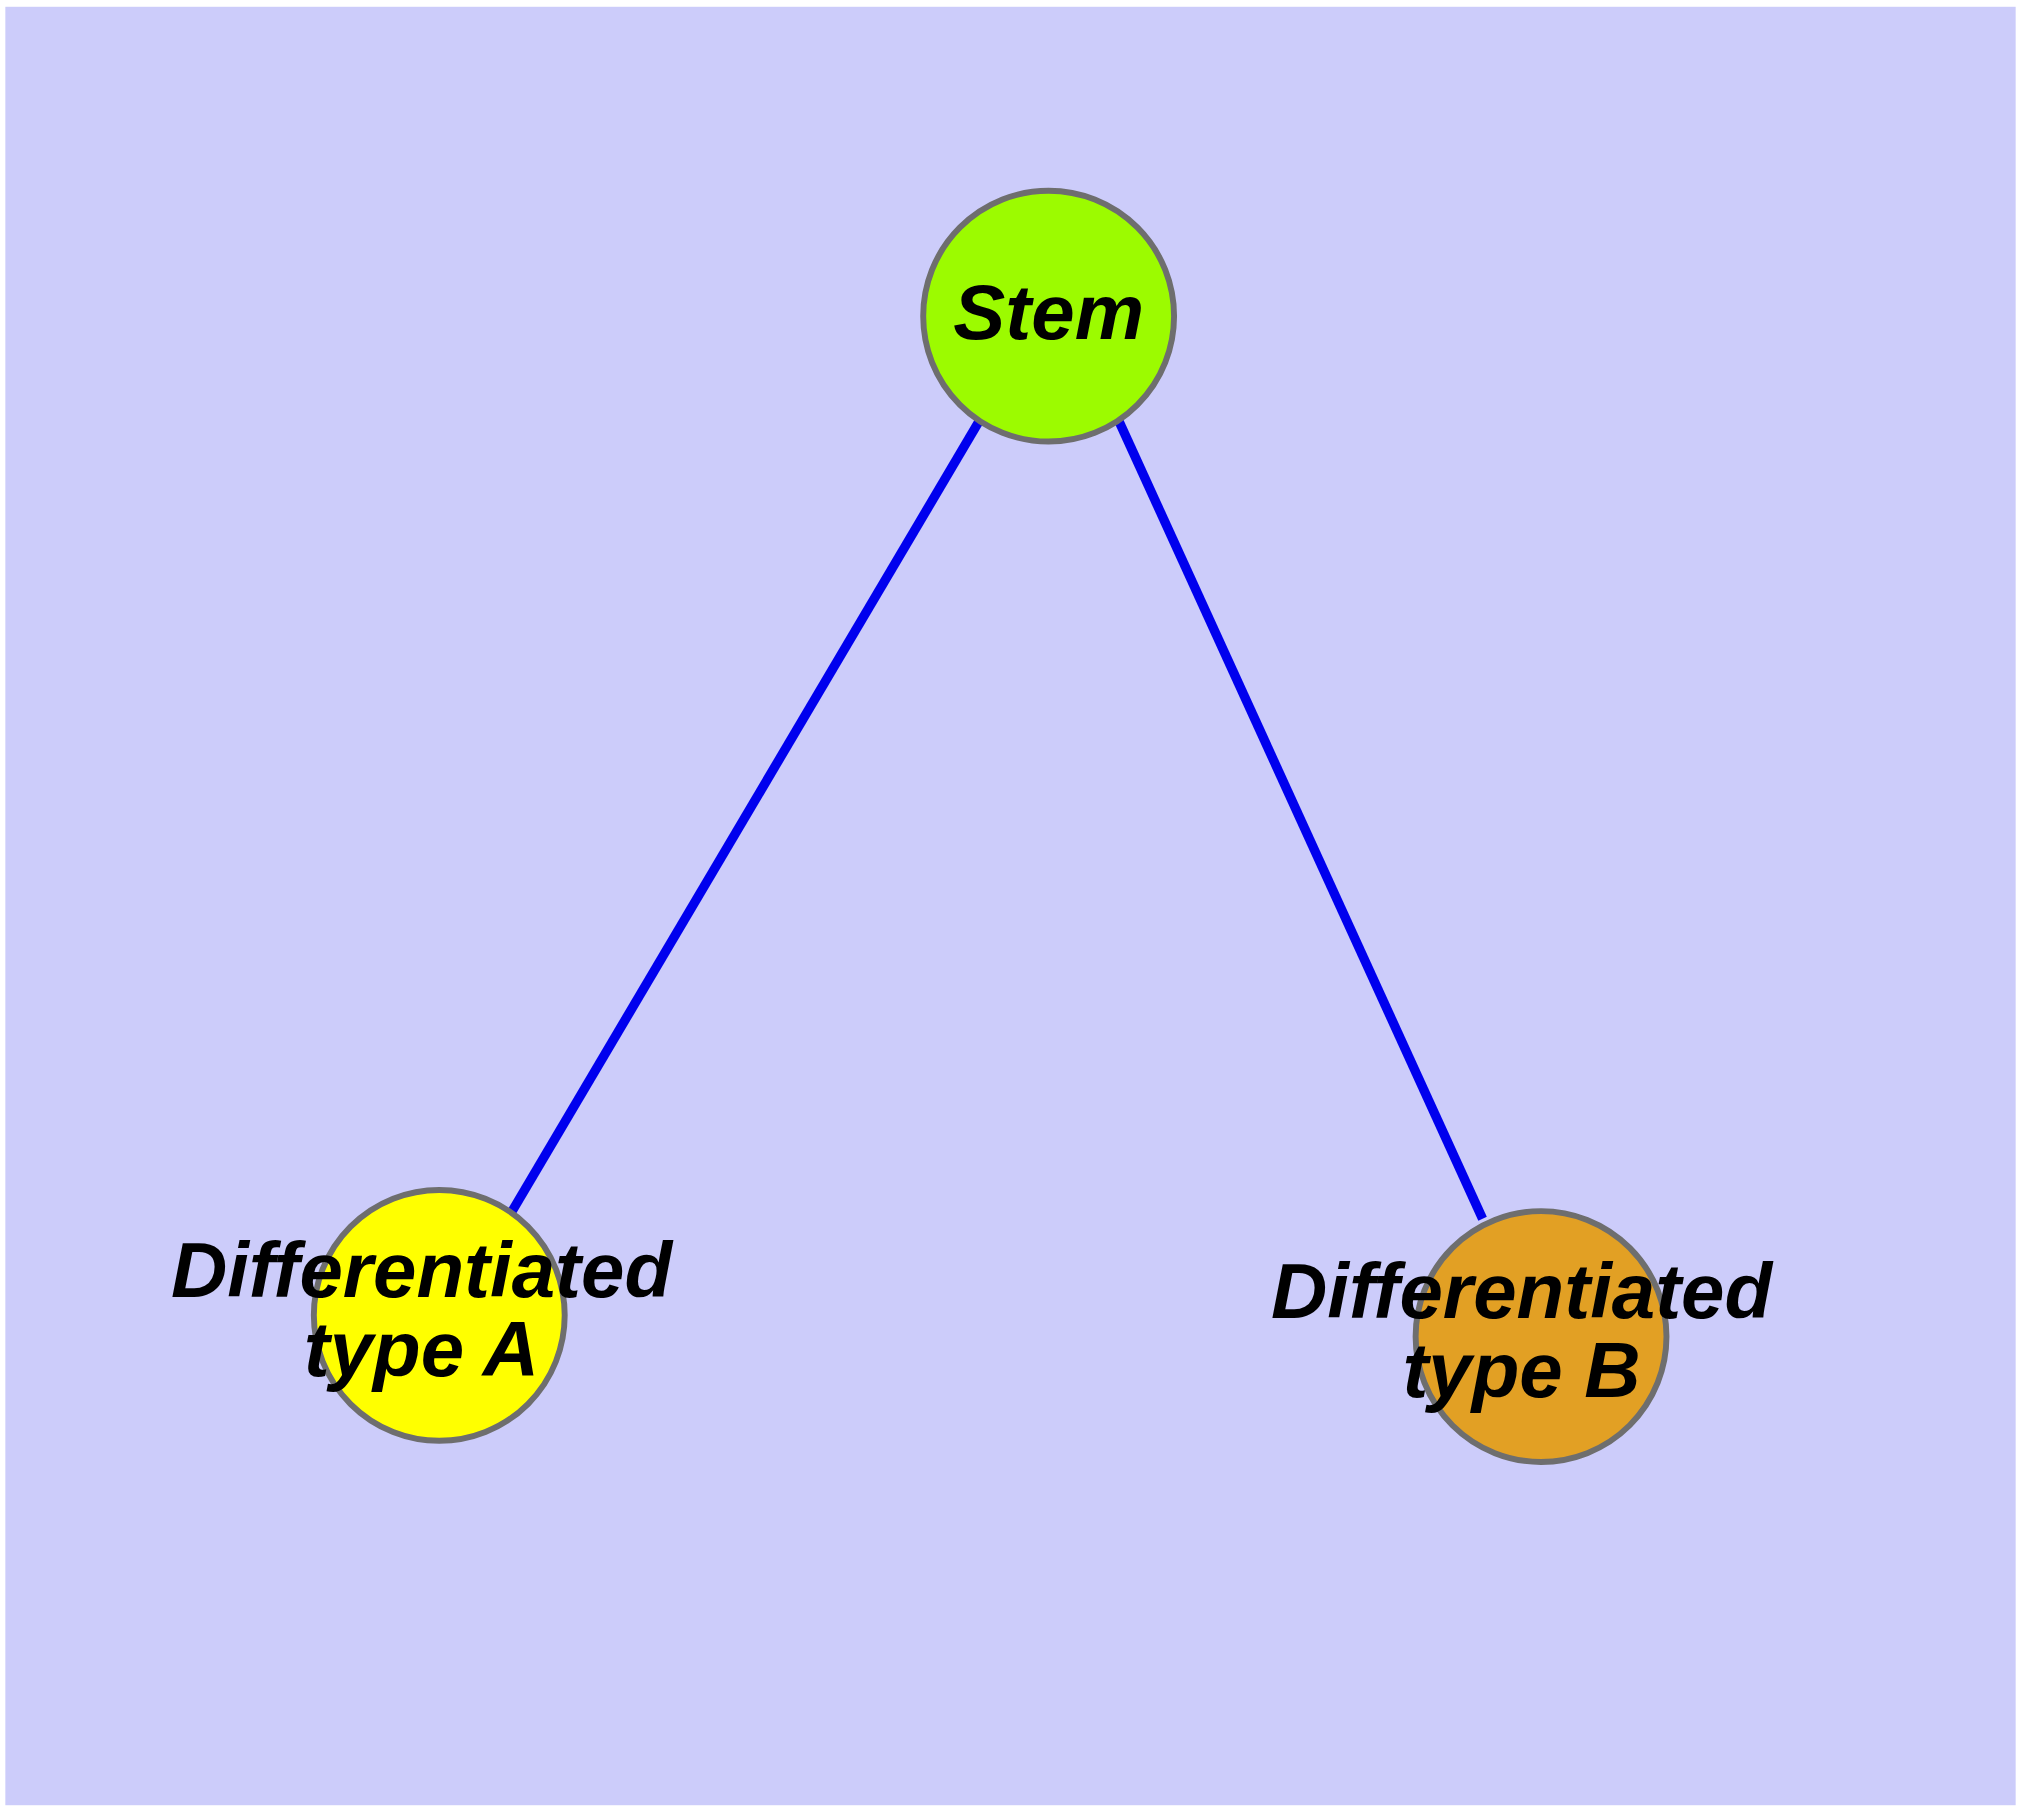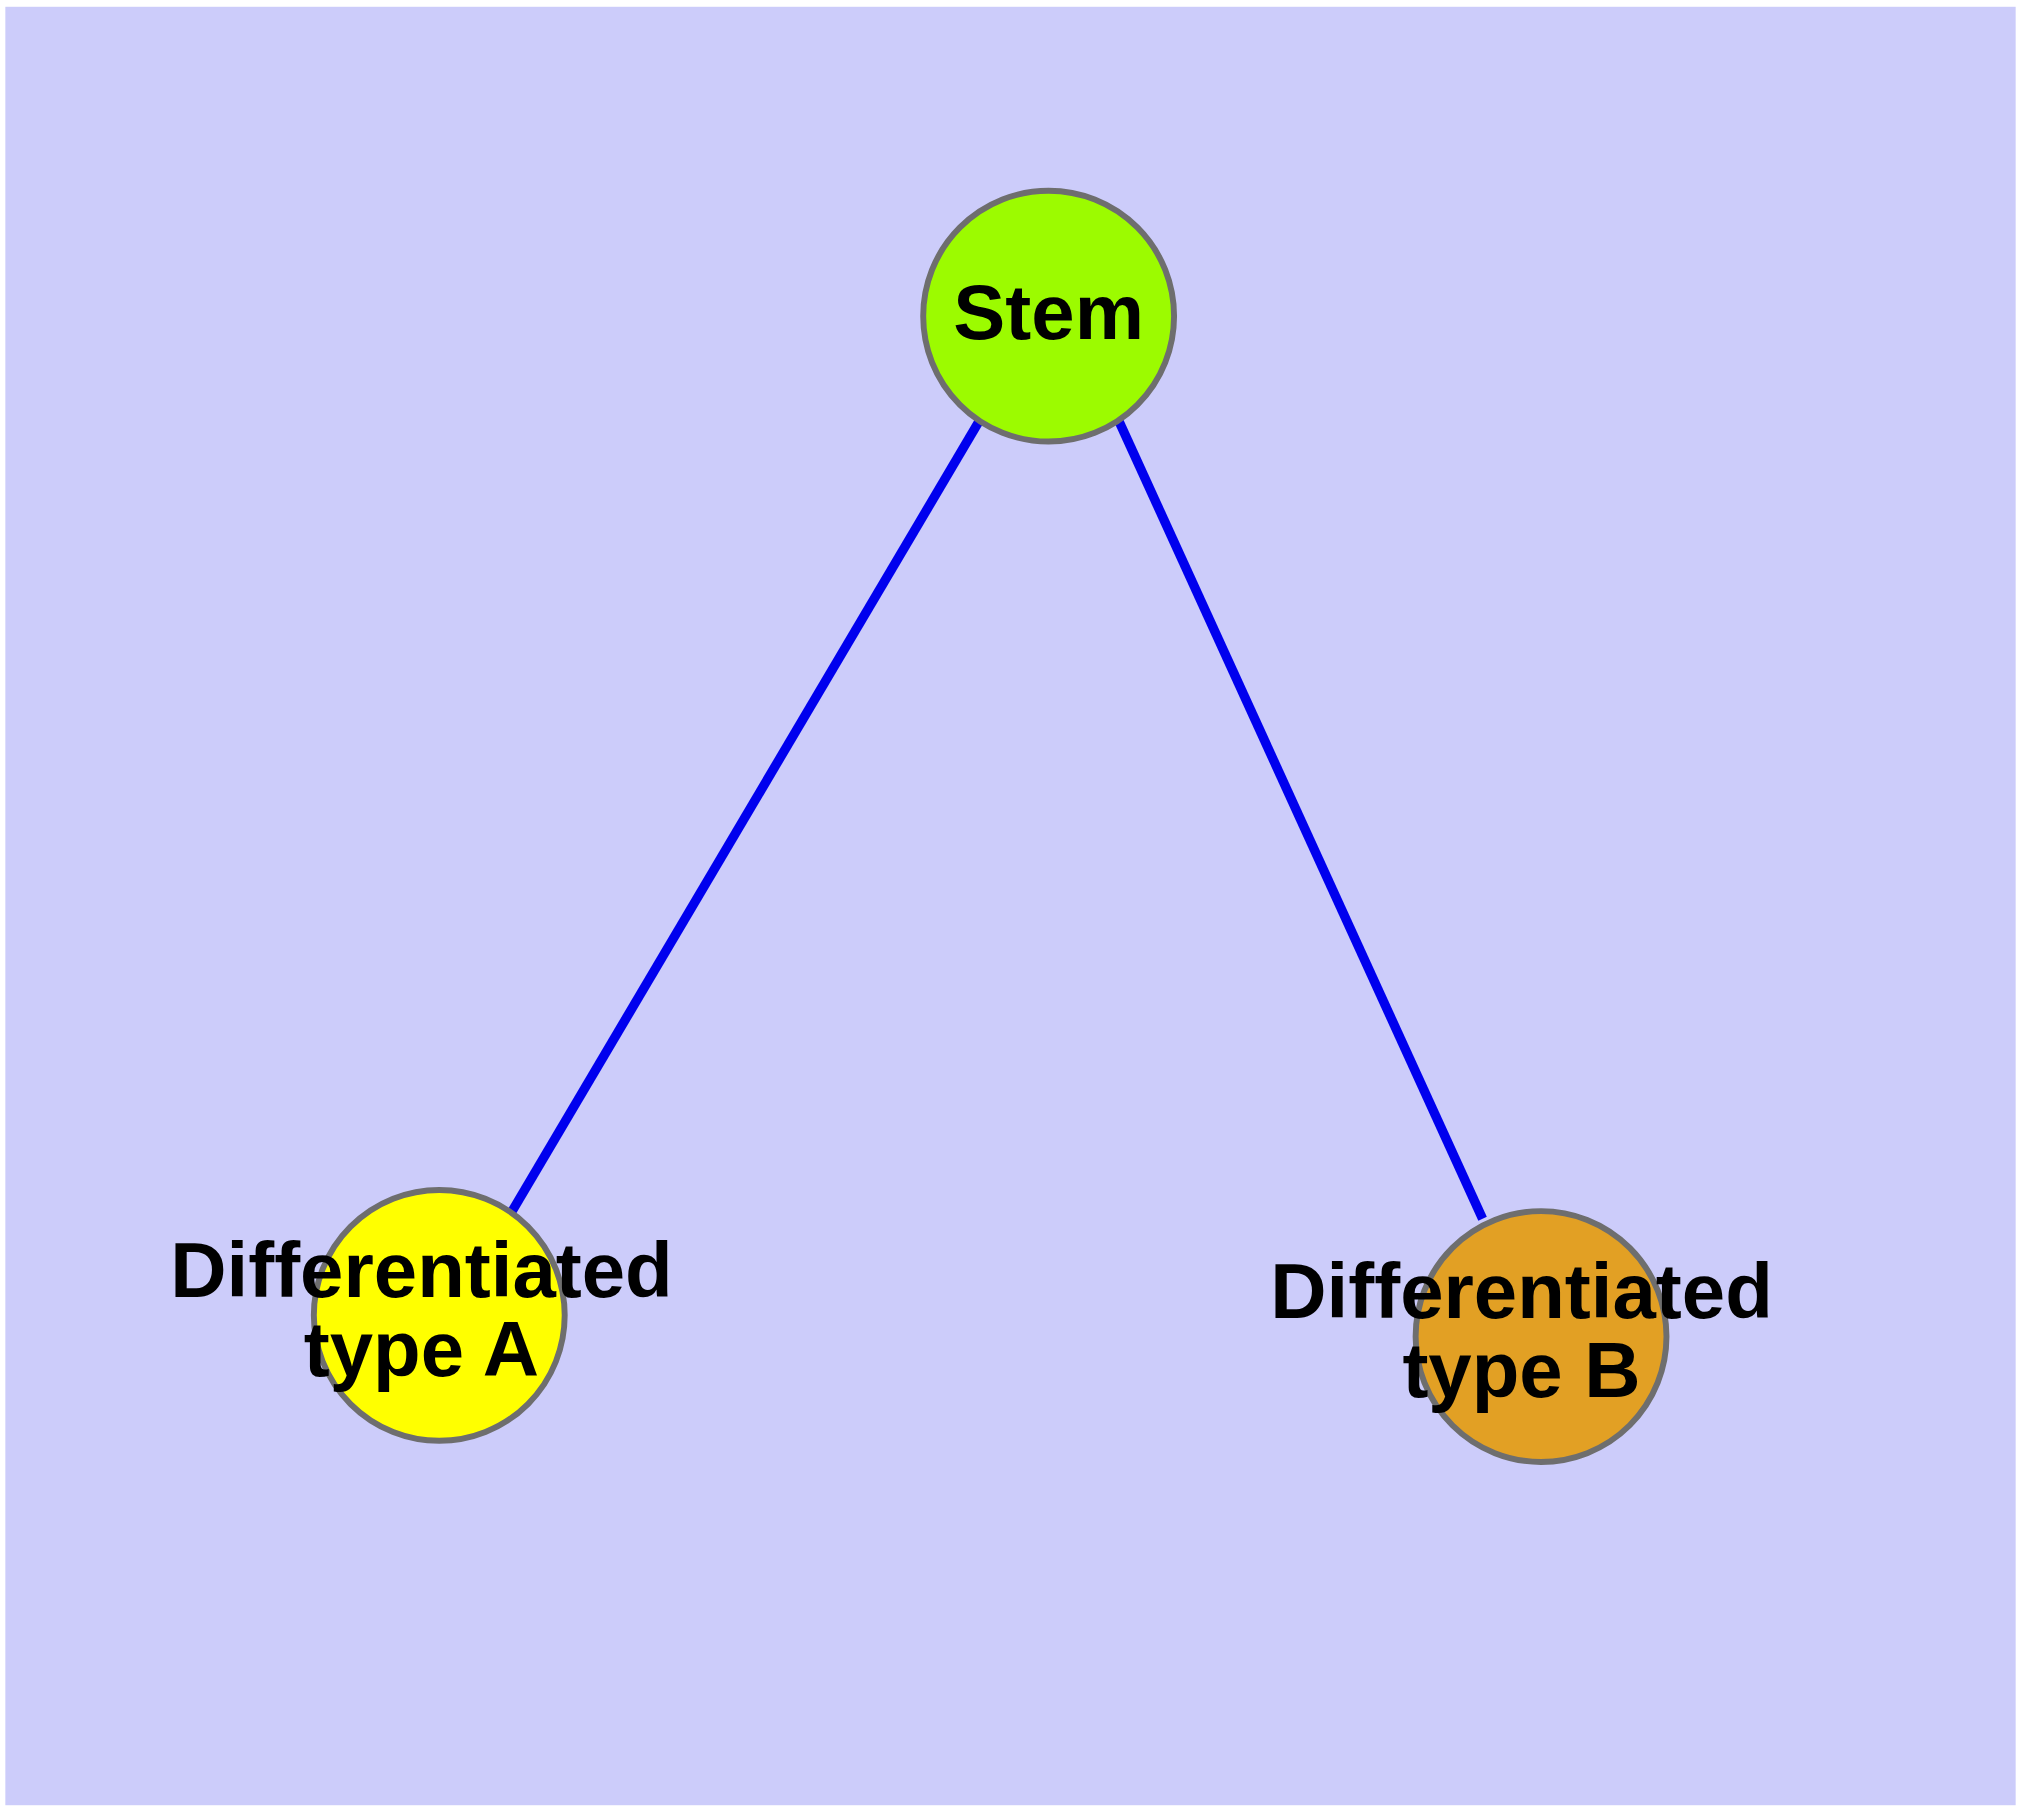--- a/index.html
+++ b/index.html
@@ -33,21 +33,21 @@
     font-weight: bold;
     font-size: 92px;
     fill: #000000;
     text-anchor: middle;
     dominant-baseline: middle;
   }
 </style>
 </head>
 <body style="width: 2021px; height: 1812px;">
 
-<div id="canvas" style="width: 1779px; height: 1812px; background: rgb(255, 255, 255);">
+<div id="canvas" style="width: 1779px; height: 1812px; background: rgb(255, 255, 255); font-style: italic;">
   <svg id="graph-svg" viewBox="0 0 2384 2138" xmlns="http://www.w3.org/2000/svg">
 
     <rect id="bg-rect" x="6" y="8" width="2372" height="2122" fill="#ccccfa"></rect>
 
     <g>
       <line id="edge-0" x1="1155" y1="497" x2="601" y2="1434" stroke="#0000ee" stroke-width="11" stroke-linecap="butt"></line>
       <line id="edge-1" x1="1320" y1="497" x2="1749" y2="1438" stroke="#0000ee" stroke-width="11" stroke-linecap="butt"></line>
     </g>
 
     <g>

